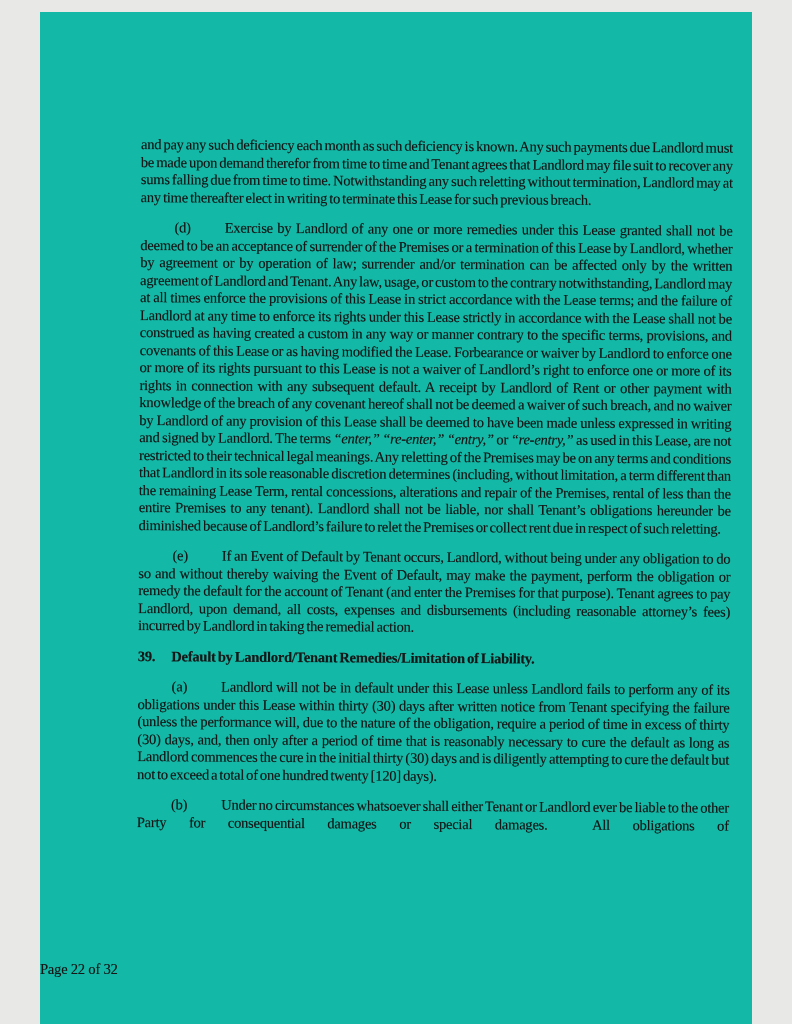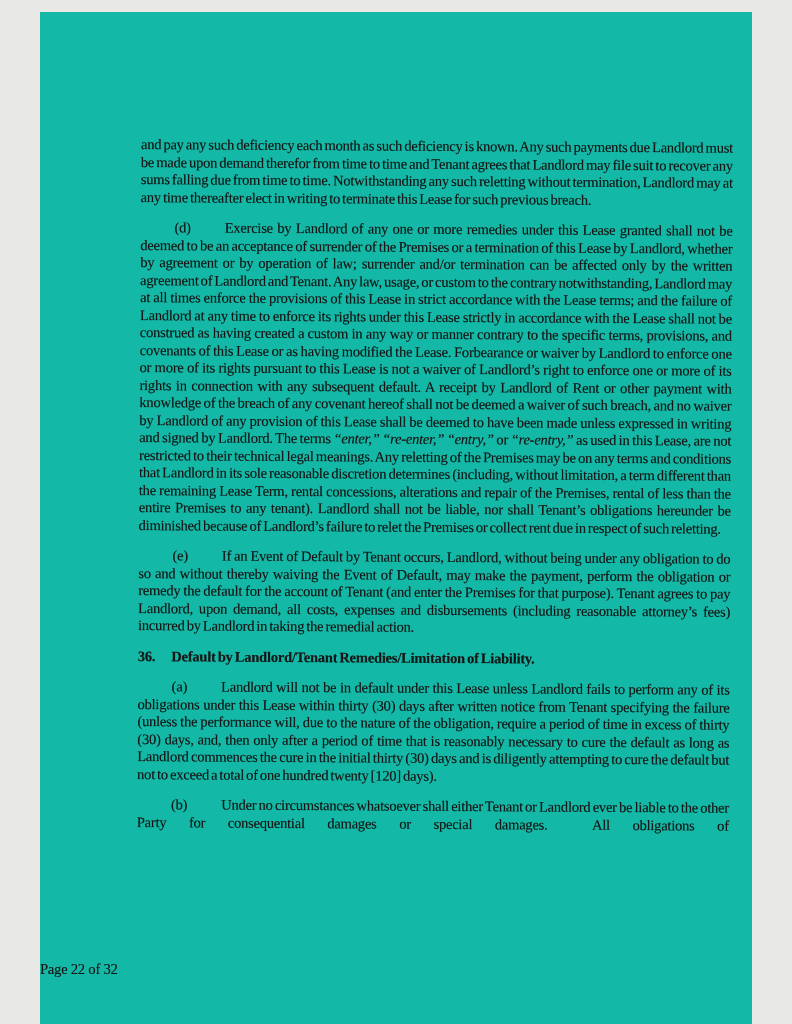--- a/index.html
+++ b/index.html
@@ -58,21 +58,21 @@
 
 <div class="page">
   <div class="scan">
 
     <p class="para"><span><span>and pay any such deficiency each month as such deficiency is known. Any such payments due Landlord must be made upon demand therefor from time to time and Tenant agrees that Landlord may file suit to recover any sums falling due from time to time. Notwithstanding any such reletting without termination, Landlord may at any time thereafter elect in writing to terminate this Lease for such previous breach.</span></span></p>
 
     <p class="para labeled"><span class="plabel">(d)</span><span class="tab"></span><span><span>Exercise by Landlord of any one or more remedies under this Lease granted shall not be deemed to be an acceptance of surrender of the Premises or a termination of this Lease by Landlord, whether by agreement or by operation of law; surrender and/or termination can be affected only by the written agreement of Landlord and Tenant. Any law, usage, or custom to the contrary notwithstanding, Landlord may at all times enforce the provisions of this Lease in strict accordance with the Lease terms; and the failure of Landlord at any time to enforce its rights under this Lease strictly in accordance with the Lease shall not be construed as having created a custom in any way or manner contrary to the specific terms, provisions, and covenants of this Lease or as having modified the Lease. Forbearance or waiver by Landlord to enforce one or more of its rights pursuant to this Lease is not a waiver of Landlord’s right to enforce one or more of its rights in connection with any subsequent default. A receipt by Landlord of Rent or other payment with knowledge of the breach of any covenant hereof shall not be deemed a waiver of such breach, and no waiver by Landlord of any provision of this Lease shall be deemed to have been made unless expressed in writing and signed by Landlord. The terms </span><em>“enter,”</em><span> </span><em>“re-enter,”</em><span> </span><em>“entry,”</em><span> or </span><em>“re-entry,”</em><span> as used in this Lease, are not restricted to their technical legal meanings. Any reletting of the Premises may be on any terms and conditions that Landlord in its sole reasonable discretion determines (including, without limitation, a term different than the remaining Lease Term, rental concessions, alterations and repair of the Premises, rental of less than the entire Premises to any tenant). Landlord shall not be liable, nor shall Tenant’s obligations hereunder be diminished because of Landlord’s failure to relet the Premises or collect rent due in respect of such reletting.</span></span></p>
 
     <p class="para labeled"><span class="plabel">(e)</span><span class="tab"></span><span><span>If an Event of Default by Tenant occurs, Landlord, without being under any obligation to do so and without thereby waiving the Event of Default, may make the payment, perform the obligation or remedy the default for the account of Tenant (and enter the Premises for that purpose). Tenant agrees to pay Landlord, upon demand, all costs, expenses and disbursements (including reasonable attorney’s fees) incurred by Landlord in taking the remedial action.</span></span></p>
 
-    <p class="para heading"><span>36.</span><span class="tab-h"></span><span>Default by Landlord/Tenant Remedies/Limitation of Liability.</span></p>
+    <p class="para heading"><span>39.</span><span class="tab-h"></span><span>Default by Landlord/Tenant Remedies/Limitation of Liability.</span></p>
 
     <p class="para labeled"><span class="plabel">(a)</span><span class="tab"></span><span><span>Landlord will not be in default under this Lease unless Landlord fails to perform any of its obligations under this Lease within thirty (30) days after written notice from Tenant specifying the failure (unless the performance will, due to the nature of the obligation, require a period of time in excess of thirty (30) days, and, then only after a period of time that is reasonably necessary to cure the default as long as Landlord commences the cure in the initial thirty (30) days and is diligently attempting to cure the default but not to exceed a total of one hundred twenty [120] days).</span></span></p>
 
     <p class="para labeled jlast"><span class="plabel">(b)</span><span class="tab"></span><span><span>Under no circumstances whatsoever shall either Tenant or Landlord ever be liable to the other Party for consequential damages or special damages.&nbsp; All obligations of</span></span></p>
 
   </div>
 
   <div class="footer"><span>Page 22 of 32</span></div>
 </div>
 

